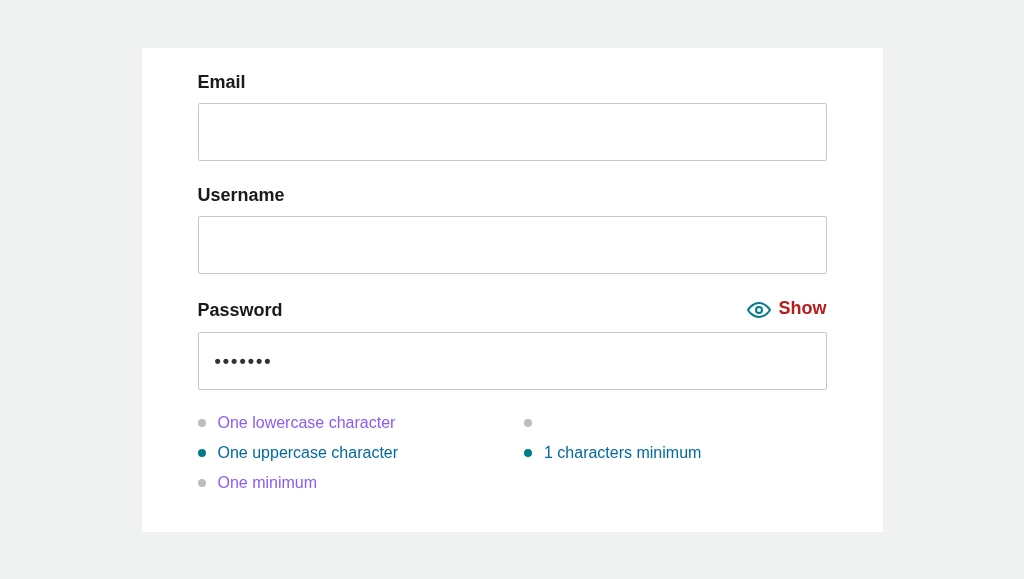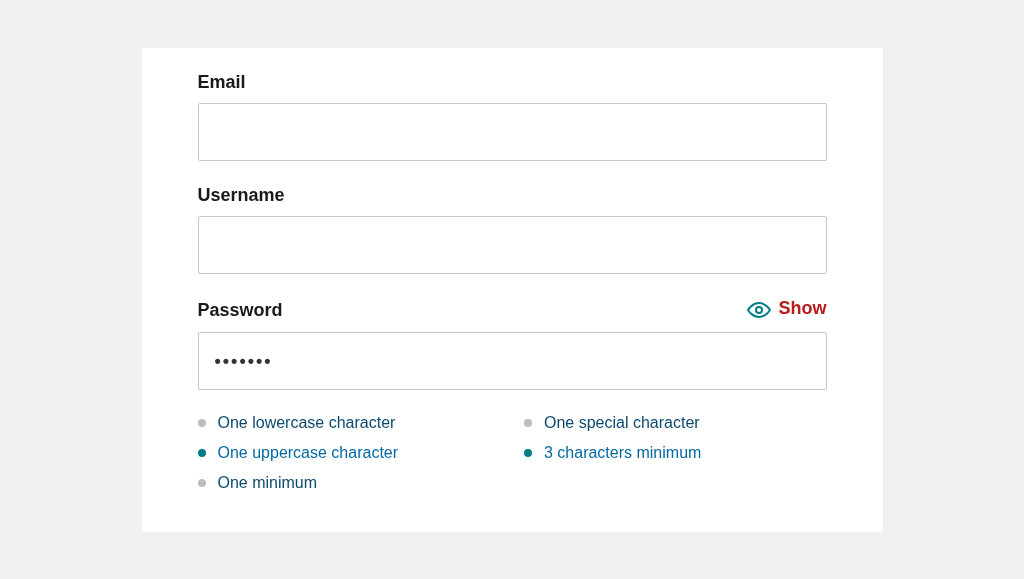--- a/index.html
+++ b/index.html
@@ -88,21 +88,21 @@
     .req.met .req-dot {
       background: #007c89;
     }
     .req.met .req-text {
       color: #0369a1;
     }
     .req.unmet .req-dot {
       background: #bdbdbd;
     }
     .req.unmet .req-text {
-      color: #0c4a6e;
+      color: #8b5cf6;
     }
   </style>
 </head>
 <body>
 
 <div class="card">
 
   <div class="field">
     <div class="label-row">
       <label class="label">Email</label>
@@ -131,29 +131,28 @@
     <input type="text" class="text-input password-dots" value="•••••••" style="">
   </div>
 
   <div class="requirements">
     <div class="req unmet">
       <span class="req-dot"></span>
       <span class="req-text">One lowercase character</span>
     </div>
     <div class="req unmet">
       <span class="req-dot"></span>
-      <span class="req-text">One special character</span>
     </div>
     <div class="req met">
       <span class="req-dot"></span>
       <span class="req-text">One uppercase character</span>
     </div>
     <div class="req met">
       <span class="req-dot"></span>
-      <span class="req-text">3 characters minimum</span>
+      <span class="req-text">1 characters minimum</span>
     </div>
     <div class="req unmet">
       <span class="req-dot"></span>
       <span class="req-text">One minimum</span>
     </div>
   </div>
 
 </div>
 
 </body></html>

